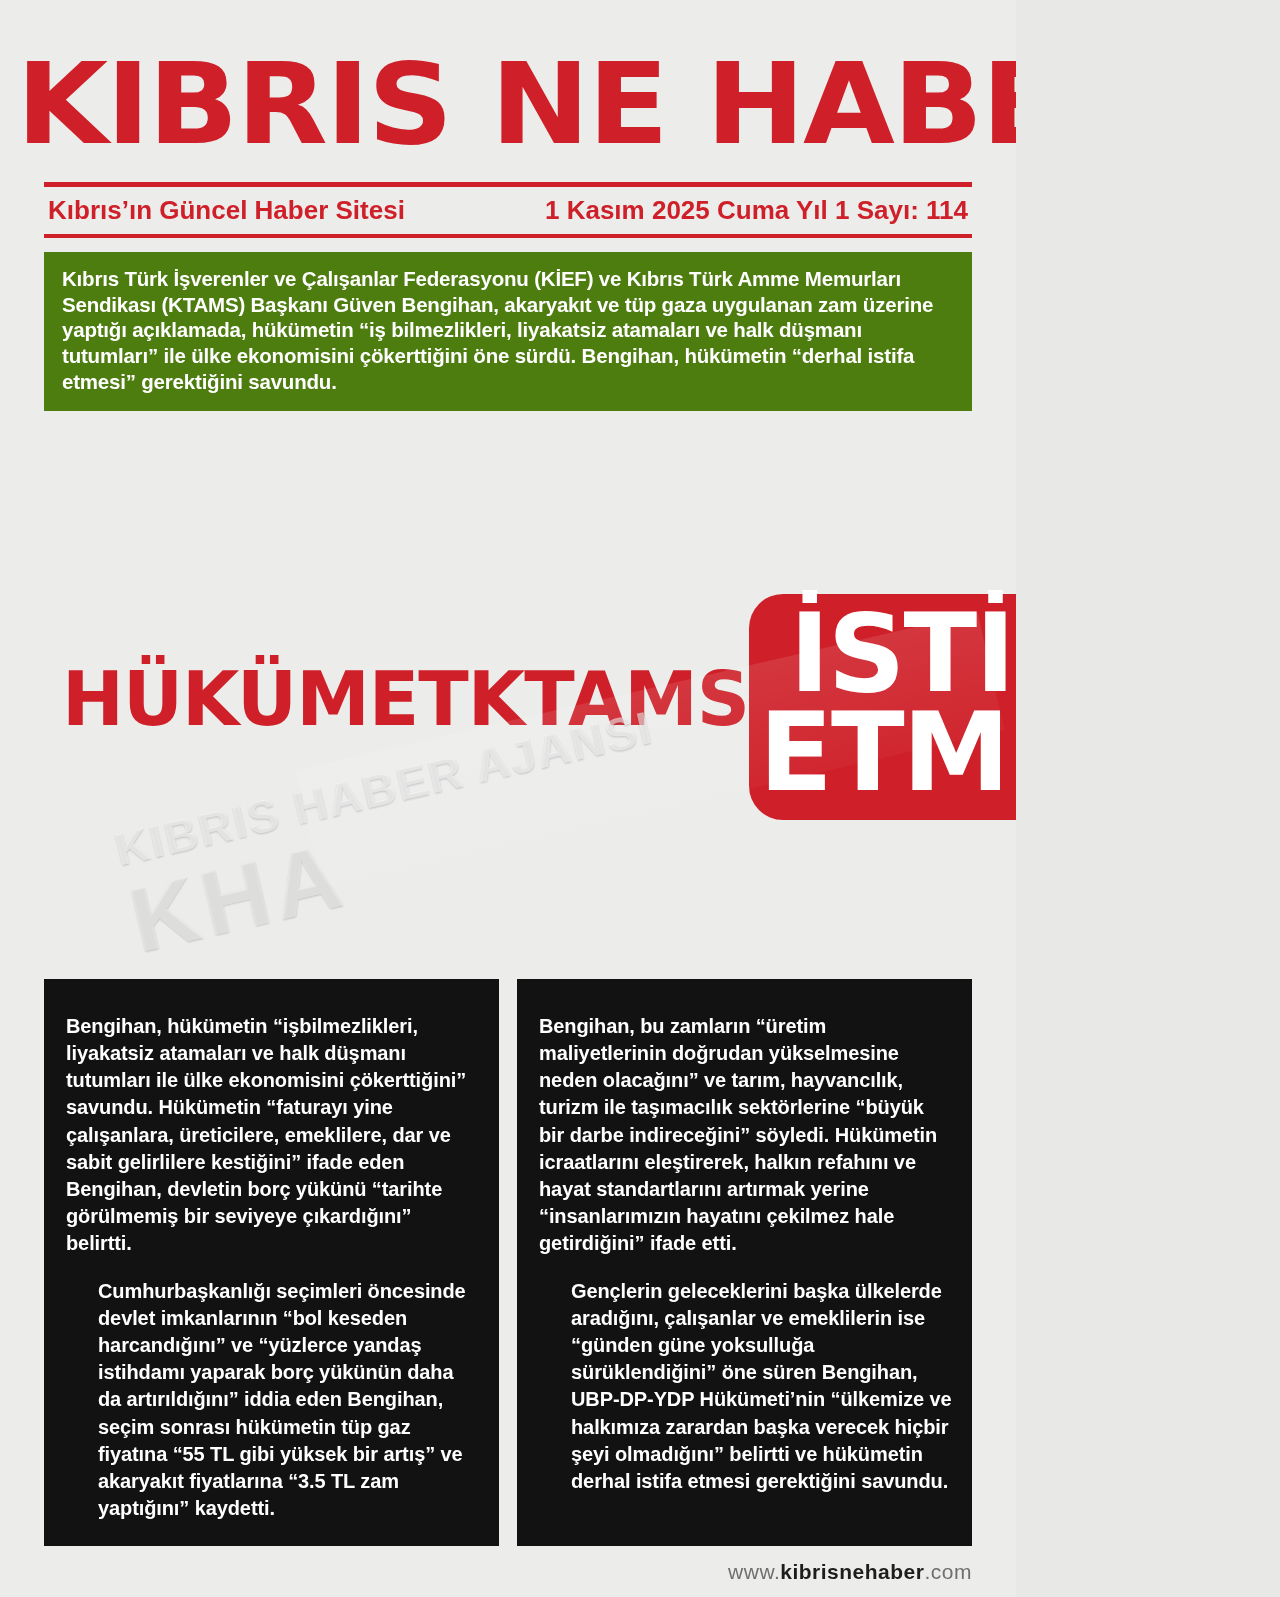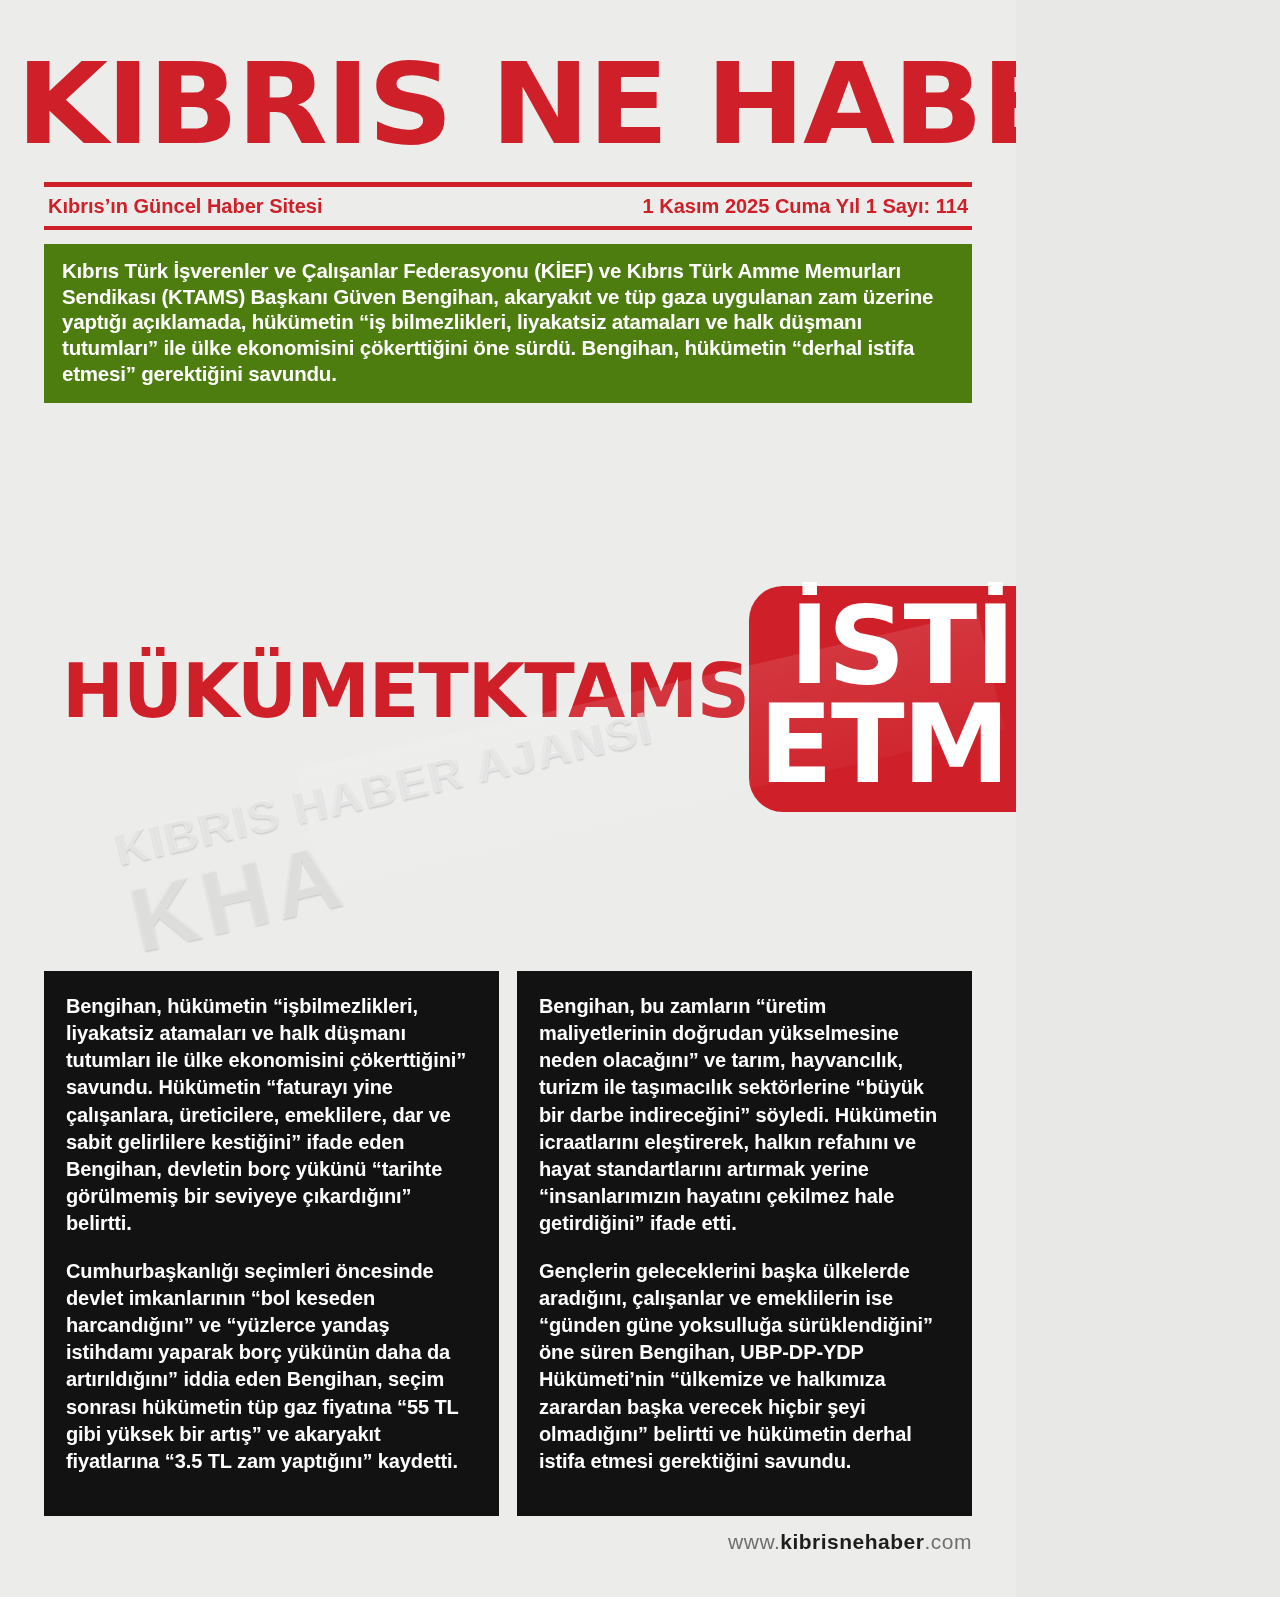--- a/index.html
+++ b/index.html
@@ -39,21 +39,21 @@
     background: #cf2029;
     margin-top: 22px;
     margin-bottom: 6px;
   }
   .masthead-sub {
     display: flex;
     justify-content: space-between;
     align-items: baseline;
     color: #cf2029;
     font-weight: bold;
-    font-size: 20px;
+    font-size: 26px;
     padding: 2px 4px 0 4px;
   }
   .masthead-rule-thin {
     height: 4px;
     background: #cf2029;
     margin-top: 8px;
   }
 
   
   .lead {
@@ -213,29 +213,29 @@
   
   .cols {
     display: flex;
     gap: 18px;
     margin-top: 14px;
   }
   .col {
     flex: 1;
     background: #121212;
     color: #ffffff;
-    padding: 22px 20px 24px 22px;
+    padding: 34px 20px 24px 22px;
     font-size: 20px;
     line-height: 1.36;
     font-weight: bold;
     letter-spacing: -0.1px;
     min-height: 545px;
   }
   .col p { margin: 0 0 20px 0; }
-  .col p:last-child { margin-bottom: 0; }
+  .col p:last-child { margin-bottom: 0; margin-left: 32px; }
 
   
   .footer {
     text-align: right;
     margin-top: 14px;
     font-size: 21px;
     color: #6f6f6f;
     letter-spacing: 0.5px;
   }
   .footer b { color: #1d1d1d; }

